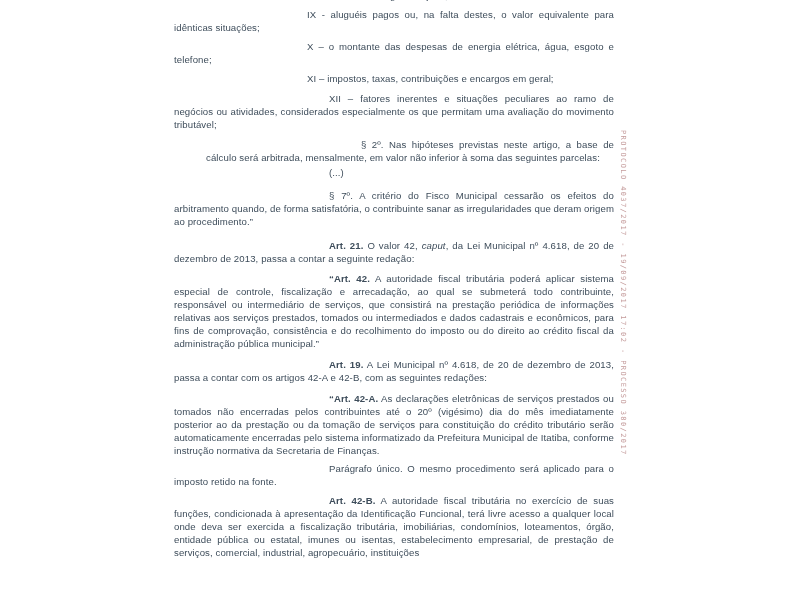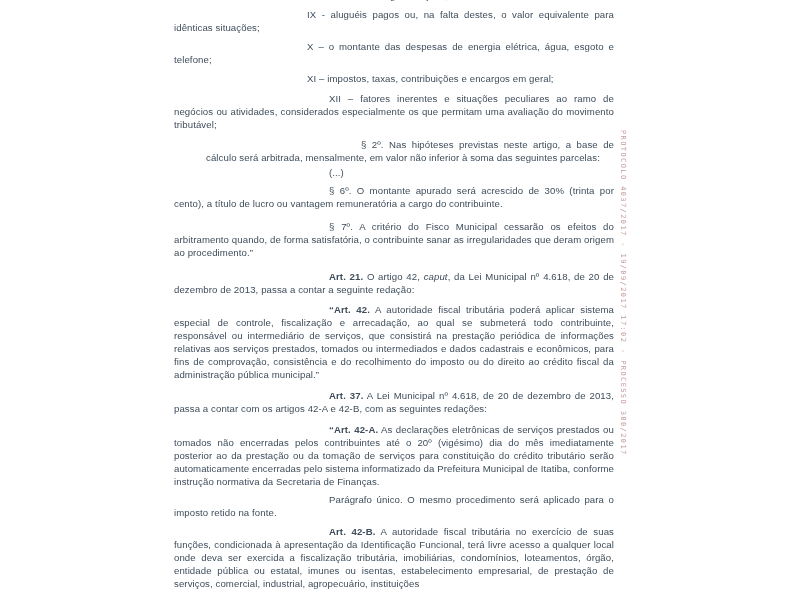--- a/index.html
+++ b/index.html
@@ -56,23 +56,22 @@
 
 <div class="page">
   <div class="doc-body" id="doc-body" style="color: rgb(62, 77, 91);">
       <div class="para item" style="margin-top: 0px;"><span>VIII – comissões e gratificações;</span></div>
       <div class="para item" style="margin-top: 6px;"><span>IX - aluguéis pagos ou, na falta destes, o valor equivalente para idênticas situações;</span></div>
       <div class="para item" style="margin-top: 6px;"><span>X – o montante das despesas de energia elétrica, água, esgoto e telefone;</span></div>
       <div class="para item" style="margin-top: 6px;"><span>XI – impostos, taxas, contribuições e encargos em geral;</span></div>
       <div class="para" style="margin-top: 7px;"><span>XII – fatores inerentes e situações peculiares ao ramo de negócios ou atividades, considerados especialmente os que permitam uma avaliação do movimento tributável;</span></div>
       <div class="para" style="margin-top: 7px; margin-left: 32px;"><span>§ 2º. Nas hipóteses previstas neste artigo, a base de cálculo será arbitrada, mensalmente, em valor não inferior à soma das seguintes parcelas:</span></div>
       <div class="para" style="margin-top: 2px;"><span>(...)</span></div>
-      <div class="para" style="margin-top: 5px;"><span>§ 6º. O montante apurado será acrescido de 30% (trinta por cento), a título de lucro ou vantagem remuneratória a cargo do contribuinte.</span></div>
       <div class="para" style="margin-top: 10px;"><span>§ 7º. A critério do Fisco Municipal cessarão os efeitos do arbitramento quando, de forma satisfatória, o contribuinte sanar as irregularidades que deram origem ao procedimento.”</span></div>
-      <div class="para" style="margin-top: 11px;"><span class="b">Art. 21.</span><span> O artigo 42, </span><span class="i">caput</span><span>, da Lei Municipal nº 4.618, de 20 de dezembro de 2013, passa a contar a seguinte redação:</span></div>
+      <div class="para" style="margin-top: 11px;"><span class="b">Art. 21.</span><span> O valor 42, </span><span class="i">caput</span><span>, da Lei Municipal nº 4.618, de 20 de dezembro de 2013, passa a contar a seguinte redação:</span></div>
       <div class="para" style="margin-top: 7px;"><span class="b">“Art. 42.</span><span> A autoridade fiscal tributária poderá aplicar sistema especial de controle, fiscalização e arrecadação, ao qual se submeterá todo contribuinte, responsável ou intermediário de serviços, que consistirá na prestação periódica de informações relativas aos serviços prestados, tomados ou intermediados e dados cadastrais e econômicos, para fins de comprovação, consistência e do recolhimento do imposto ou do direito ao crédito fiscal da administração pública municipal.”</span></div>
-      <div class="para" style="margin-top: 8px;"><span class="b">Art. 37.</span><span> A Lei Municipal nº 4.618, de 20 de dezembro de 2013, passa a contar com os artigos 42-A e 42-B, com as seguintes redações:</span></div>
+      <div class="para" style="margin-top: 8px;"><span class="b">Art. 19.</span><span> A Lei Municipal nº 4.618, de 20 de dezembro de 2013, passa a contar com os artigos 42-A e 42-B, com as seguintes redações:</span></div>
       <div class="para" style="margin-top: 8px;"><span class="b">“Art. 42-A.</span><span> As declarações eletrônicas de serviços prestados ou tomados não encerradas pelos contribuintes até o 20º (vigésimo) dia do mês imediatamente posterior ao da prestação ou da tomação de serviços para constituição do crédito tributário serão automaticamente encerradas pelo sistema informatizado da Prefeitura Municipal de Itatiba, conforme instrução normativa da Secretaria de Finanças.</span></div>
       <div class="para" style="margin-top: 5px;"><span>Parágrafo único. O mesmo procedimento será aplicado para o imposto retido na fonte.</span></div>
       <div class="para" style="margin-top: 6px;"><span class="b">Art. 42-B.</span><span> A autoridade fiscal tributária no exercício de suas funções, condicionada à apresentação da Identificação Funcional, terá livre acesso a qualquer local onde deva ser exercida a fiscalização tributária, imobiliárias, condomínios, loteamentos, órgão, entidade pública ou estatal, imunes ou isentas, estabelecimento empresarial, de prestação de serviços, comercial, industrial, agropecuário, instituições</span></div>
     </div>
   <div class="stamp" style="color: rgb(196, 155, 155);">PROTOCOLO 4037/2017 - 19/09/2017 17:02 - PROCESSO 380/2017</div>
 </div>
 
 </body></html>

